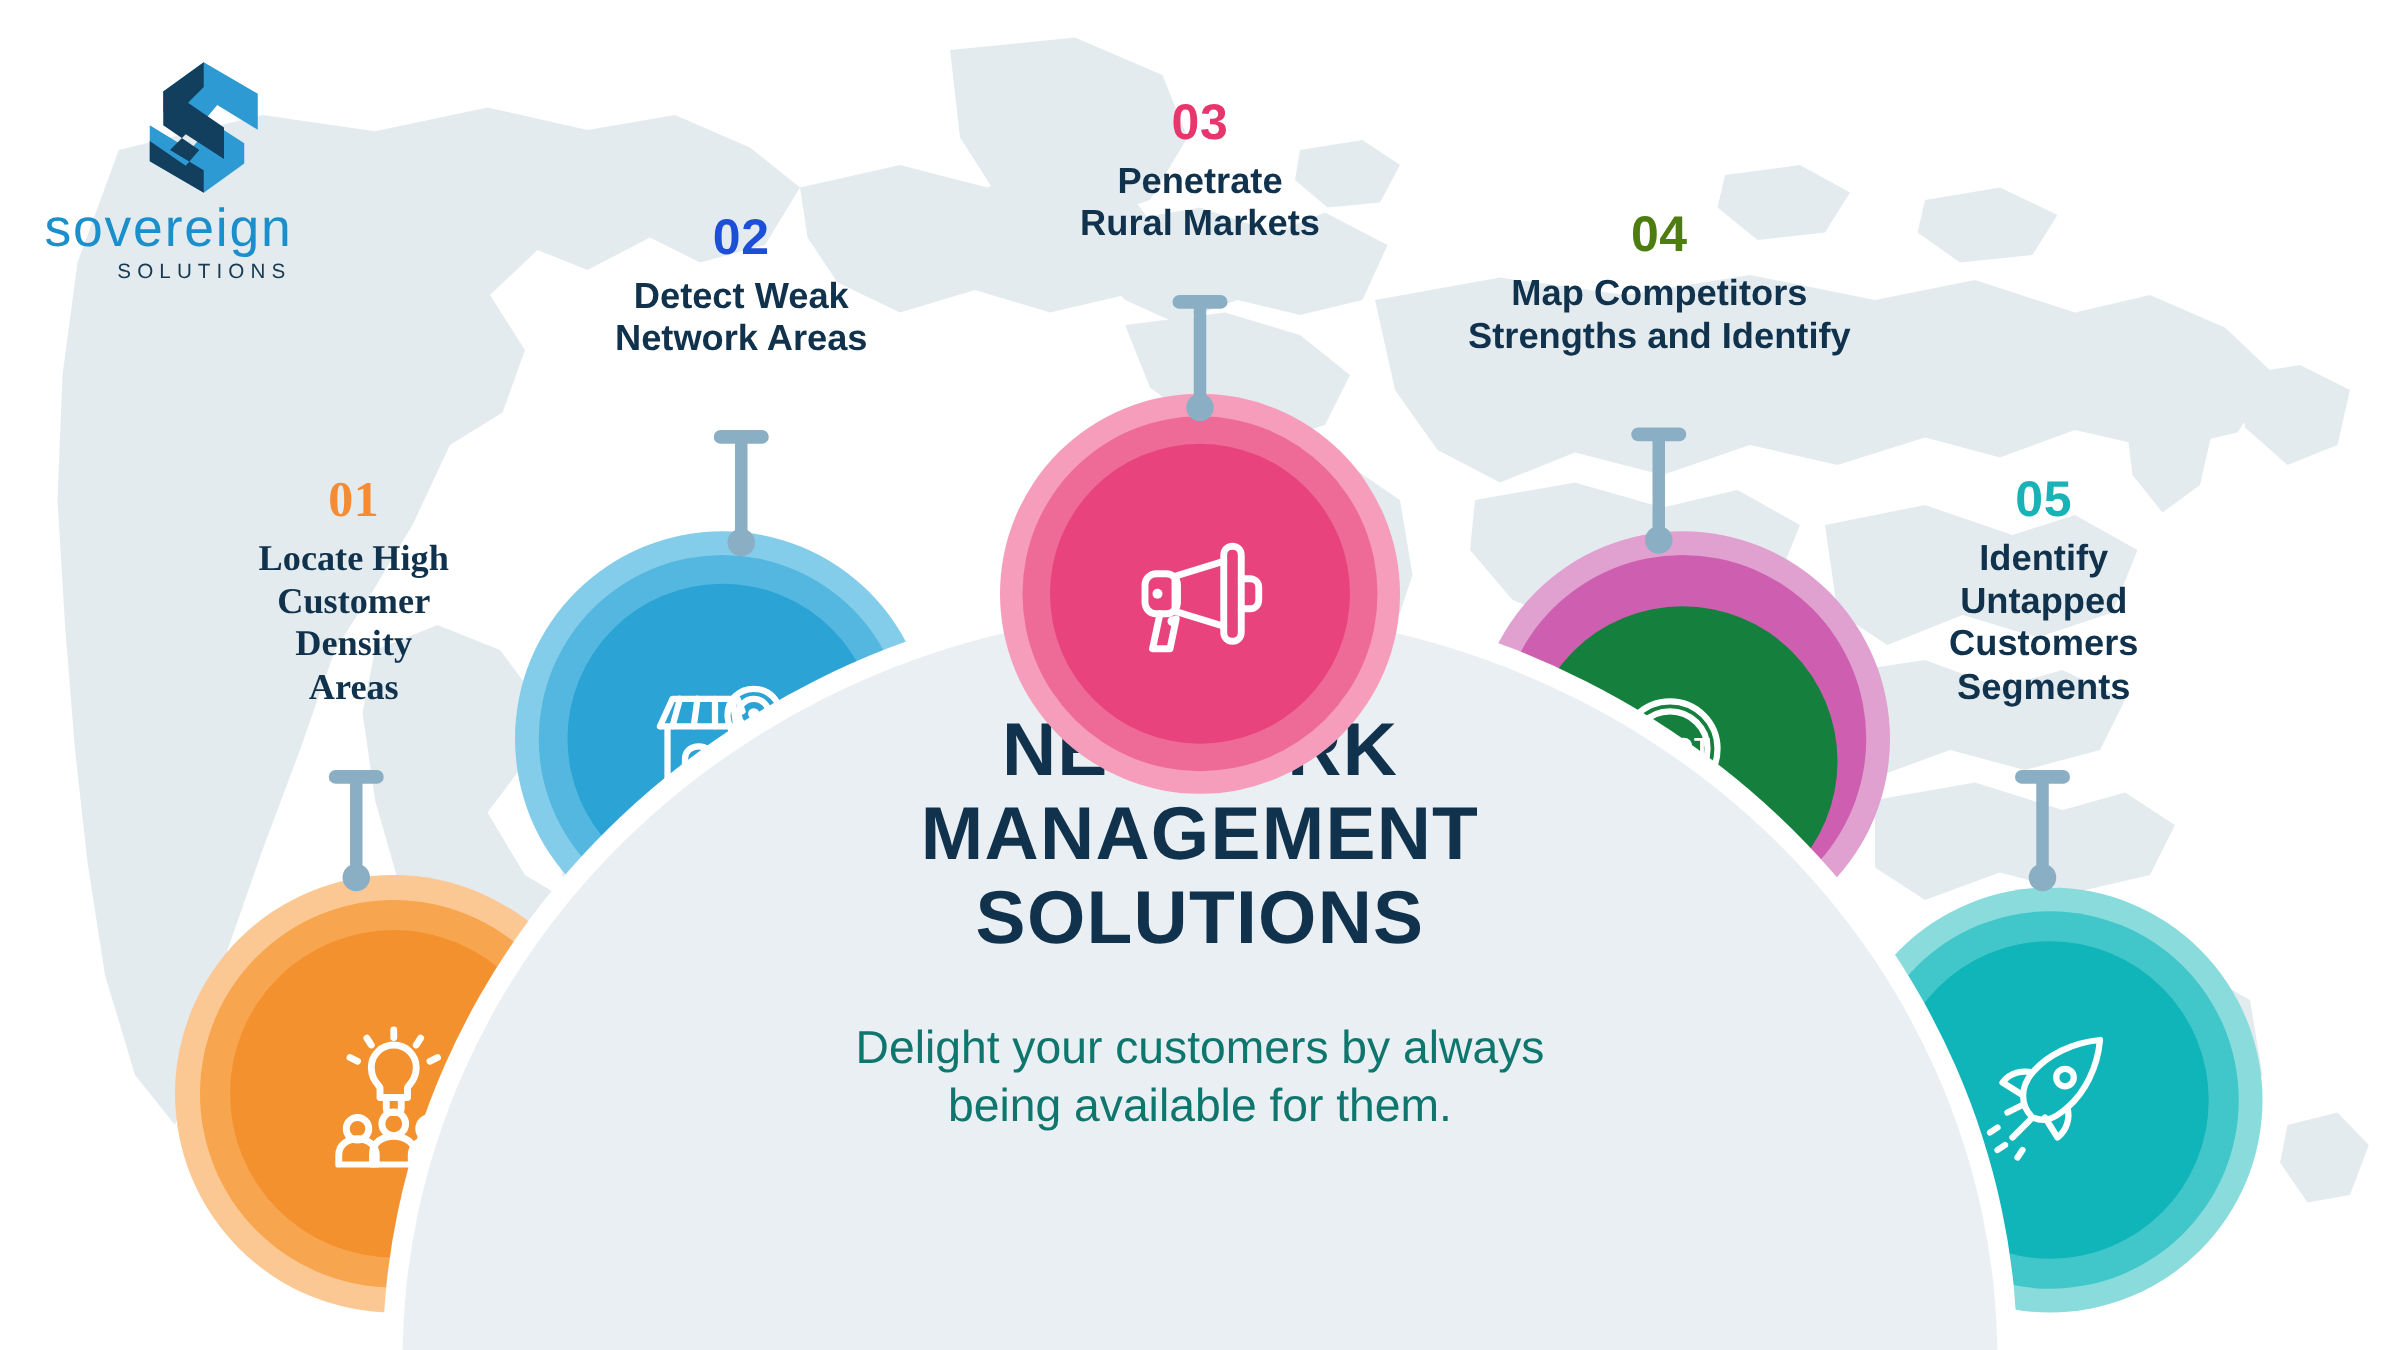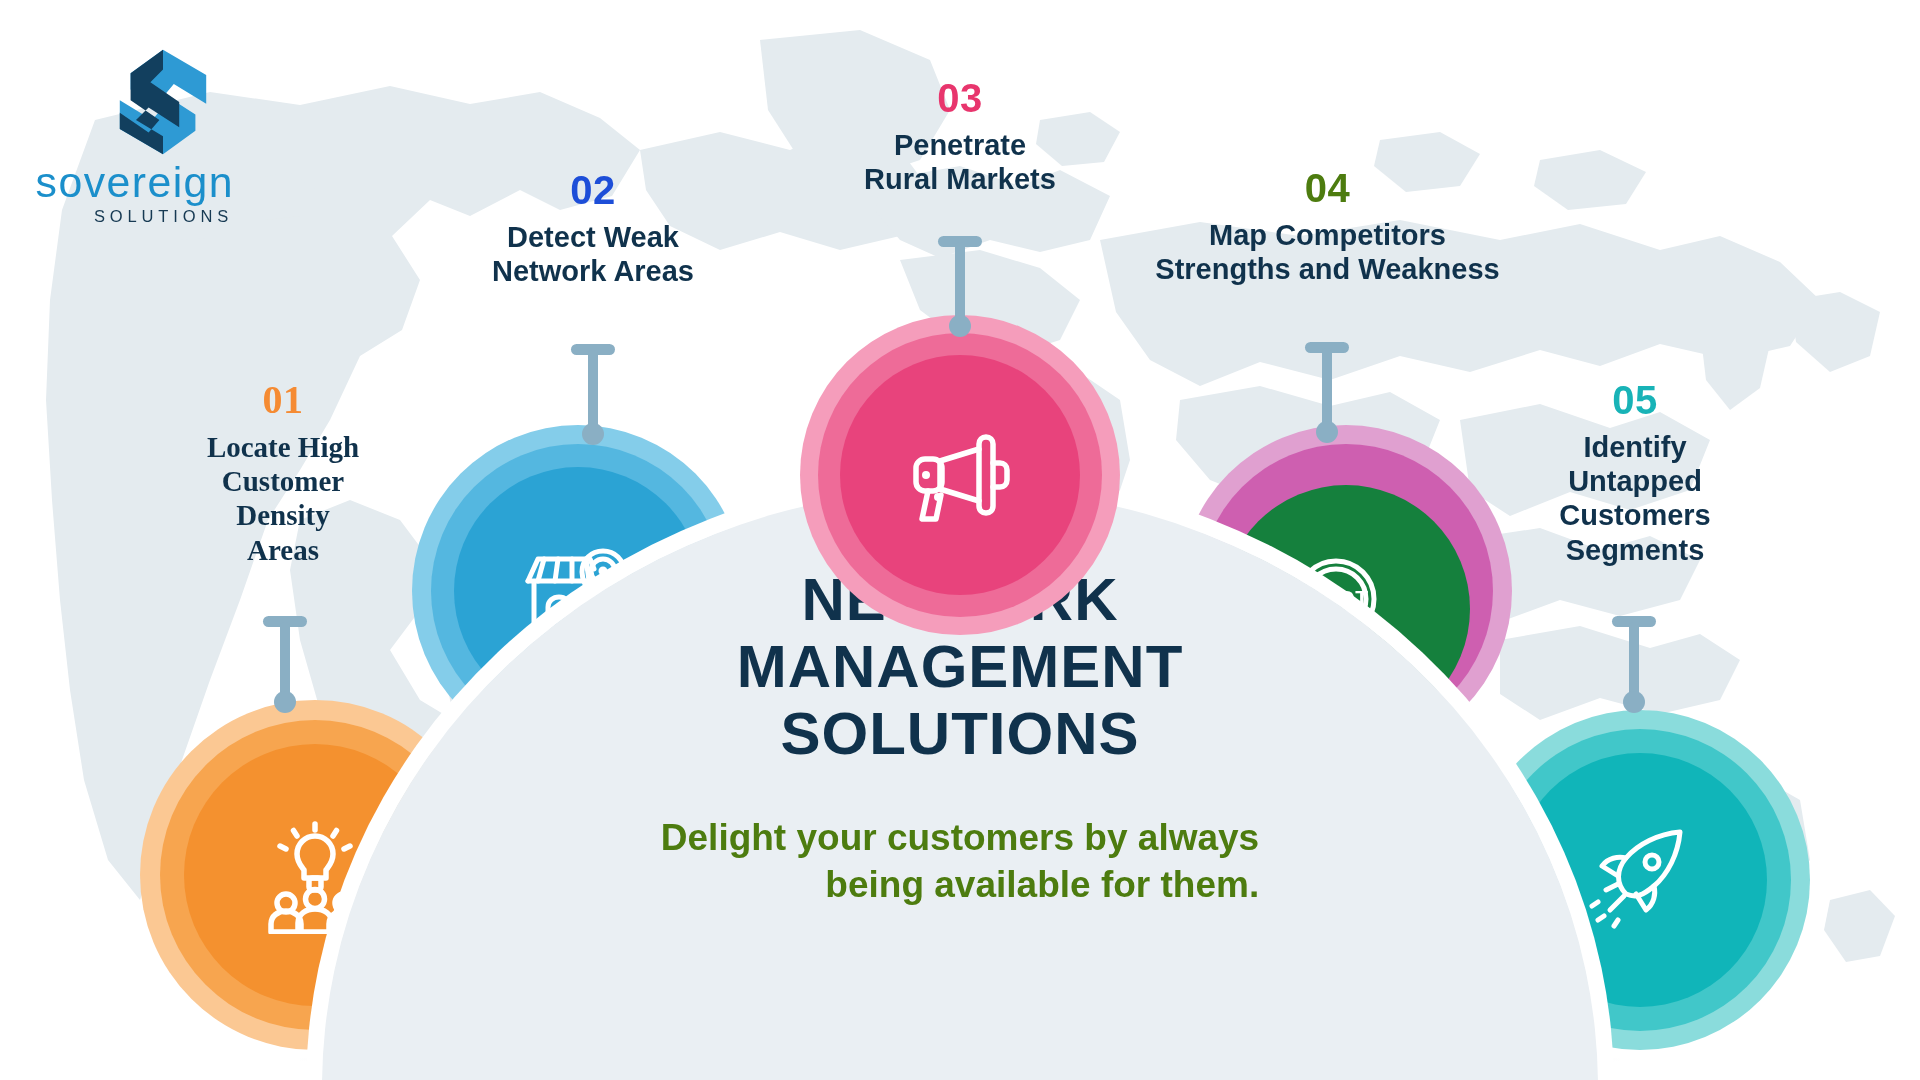--- a/index.html
+++ b/index.html
@@ -63,25 +63,25 @@
     color:#10324c;
     font-size:60px;
     font-weight:bold;
     letter-spacing:1px;
     line-height:1.12;
     text-align:center;
     max-width:620px;
   }
   #main-subtitle {
     margin-top:46px;
-    color:#4d7c0f;
+    color:#0f766e;
     font-size:37px;
-    font-weight:700;
+    font-weight:400;
     line-height:1.28;
-    text-align:right;
+    text-align:center;
     max-width:800px;
   }
 
   
   .node {
     position:absolute;
     z-index:30;
   }
   .node .halo-outer,
   .node .halo-mid,
@@ -329,21 +329,21 @@
     <div class="step-text">
       <div>Penetrate</div>
       <div>Rural Markets</div>
     </div>
   </div>
 
   <div class="step-label" style="left:1140px; top:168px; width:375px;">
     <div class="step-num" style="color:#4d7c0f;">04</div>
     <div class="step-text">
       <div>Map Competitors</div>
-      <div>Strengths and Weakness</div>
+      <div>Strengths and Identify</div>
     </div>
   </div>
 
   <div class="step-label" style="left:1520px; top:380px; width:230px;">
     <div class="step-num" style="color:#18b3b7;">05</div>
     <div class="step-text">
       <div>Identify</div>
       <div>Untapped</div>
       <div>Customers</div>
       <div>Segments</div>

